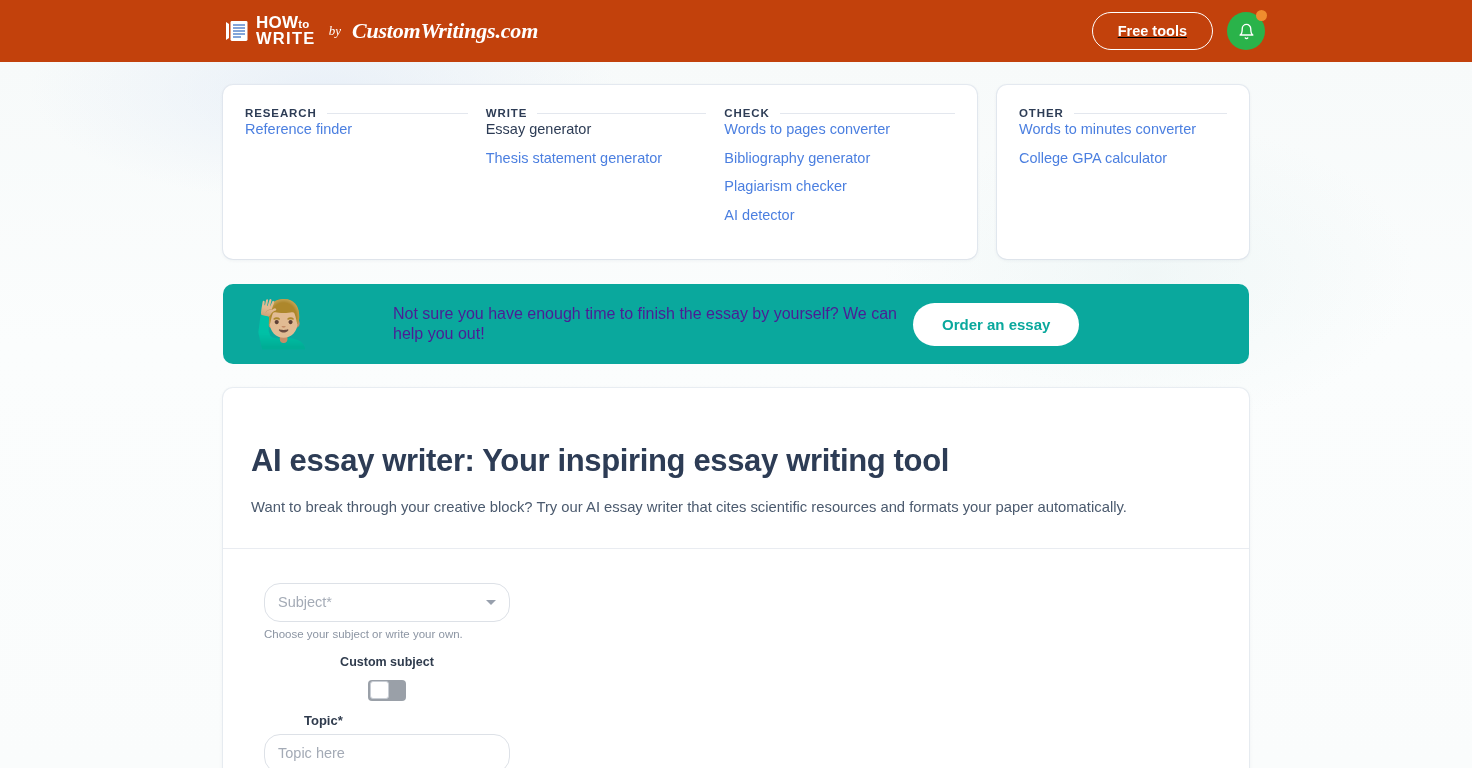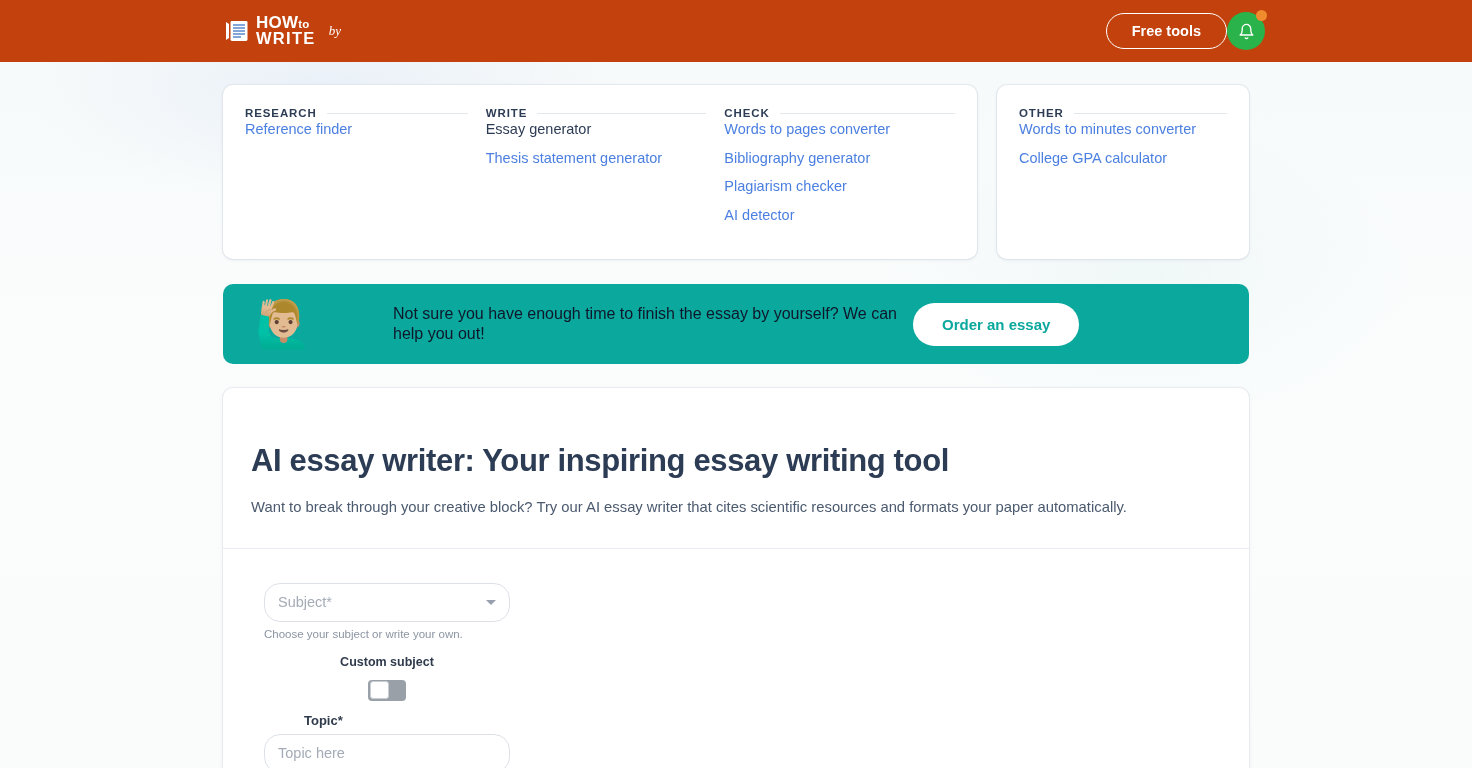--- a/index.html
+++ b/index.html
@@ -76,22 +76,22 @@
     font-family: "Liberation Serif", serif;
     font-style: italic;
     font-weight: bold;
     font-size: 22px;
     color: #ffffff;
     letter-spacing: -0.2px;
   }
 
   .header-right {
     display: flex;
-    align-items: center;
-    gap: 0;
+    gap: 14px;
+    text-decoration: underline;
   }
   .free-tools-btn {
     border: 1.6px solid #ffffff;
     border-radius: 22px;
     color: #ffffff;
     background: transparent;
     font-size: 14.5px;
     font-weight: bold;
     padding: 10px 25px;
     cursor: pointer;
@@ -188,21 +188,21 @@
     line-height: 1;
     width: 62px;
     flex: none;
     display: flex;
     align-items: center;
     justify-content: center;
     filter: saturate(1.05);
   }
   .banner-text {
     flex: 1;
-    color: #0f172a;
+    color: #4c1d95;
     font-size: 16px;
     line-height: 1.25;
     font-weight: 500;
     max-width: 520px;
     margin-left: 78px;
   }
   .order-btn {
     background: #ffffff;
     color: #0aa89d;
     border: none;
@@ -339,20 +339,21 @@
         </g>
       </svg>
       <div class="logo-words">
         <div class="l1">
           <span>HOW</span><span class="sup">to</span>
         </div>
         <div class="l2">WRITE</div>
       </div>
     </div>
     <span class="logo-by">by</span>
+    <span class="logo-cw">CustomWritings.com</span>
   </div>
 
   <div class="header-right">
     <button class="free-tools-btn">Free tools</button>
     <div class="bell-wrap">
       <div class="bell-circle">
         <svg width="17" height="17" viewBox="0 0 24 24" fill="none" stroke="#ffffff" stroke-width="1.9" stroke-linecap="round" stroke-linejoin="round">
           <path d="M18 8a6 6 0 0 0-12 0c0 7-3 9-3 9h18s-3-2-3-9"></path>
           <path d="M13.73 21a2 2 0 0 1-3.46 0"></path>
         </svg>

